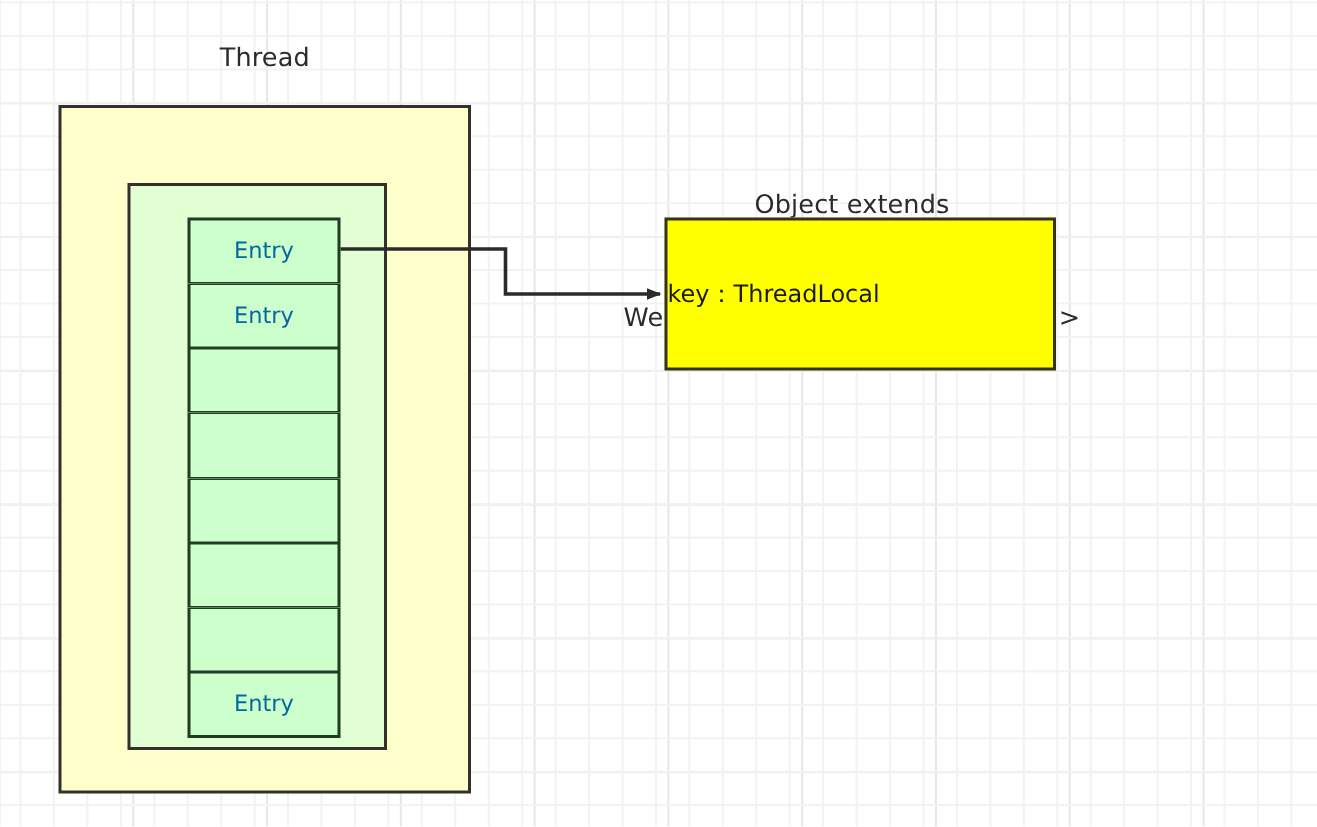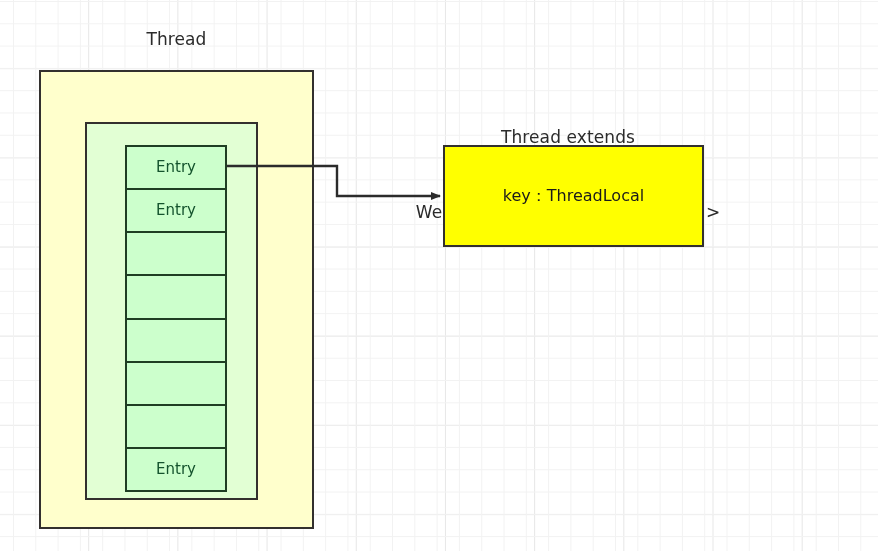--- a/index.html
+++ b/index.html
@@ -97,41 +97,40 @@
   .slot {
     flex: 1 1 0;
     box-sizing: border-box;
     background: #ccffcc;
     border: 2px solid #1f3d23;
     border-bottom-width: 1px;
     border-top-width: 1px;
     display: flex;
     align-items: center;
     justify-content: center;
-    color: #14532d;
+    color: #0369a1;
     font-size: 15px;
     line-height: 1;
   }
   .slot:first-child { border-top-width: 2px; }
   .slot:last-child  { border-bottom-width: 2px; }
 
   
   .entry-box {
     position: absolute;
     left: 443px;
     top: 145px;
     width: 261px;
     height: 102px;
     box-sizing: border-box;
     background: #ffff00;
     border: 2px solid #33302e;
     display: flex;
-    flex-direction: column;
+    flex-direction: row;
     align-items: center;
-    justify-content: center;
     color: #1a1a1a;
     font-size: 16px;
     line-height: 24px;
     white-space: pre;
   }
 
   .entry-caption {
     left: 398px;
     top: 75px;
     width: 340px;
@@ -173,21 +172,21 @@
   <svg class="connector" viewBox="0 0 878 551" width="878" height="551">
     <defs>
       <marker id="arrowhead" markerWidth="10" markerHeight="8" refX="9" refY="4" orient="auto" markerUnits="userSpaceOnUse">
         <path d="M 0 0 L 10 4 L 0 8 z" fill="#2b2b2b"></path>
       </marker>
     </defs>
     <polyline points="227,166 337,166 337,196 440,196" fill="none" stroke="#2b2b2b" stroke-width="2.4" stroke-linejoin="miter" stroke-linecap="butt" marker-end="url(#arrowhead)"></polyline>
   </svg>
 
   <div class="label entry-caption">
-    <div>Thread extends</div>
+    <div>Object extends</div>
     <div>WeakReference&lt;ThreadLocal&lt;?&gt;&gt;</div>
   </div>
 
   <div class="entry-box">
     <div>key：ThreadLocal</div>
   </div>
 
 </div>
 
 </body></html>

